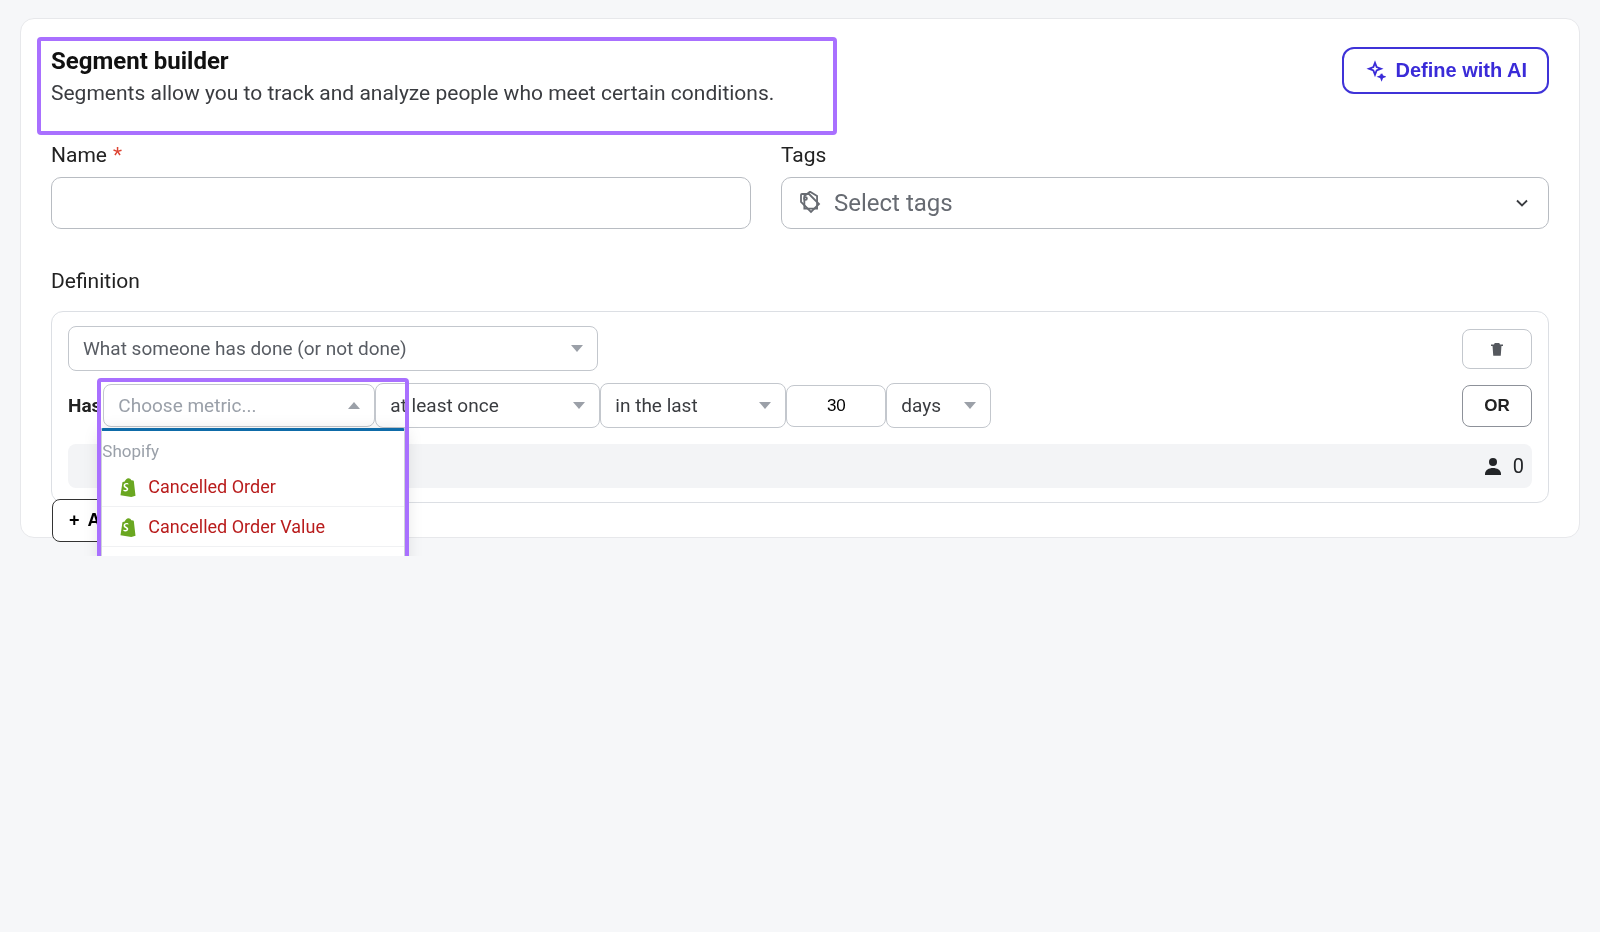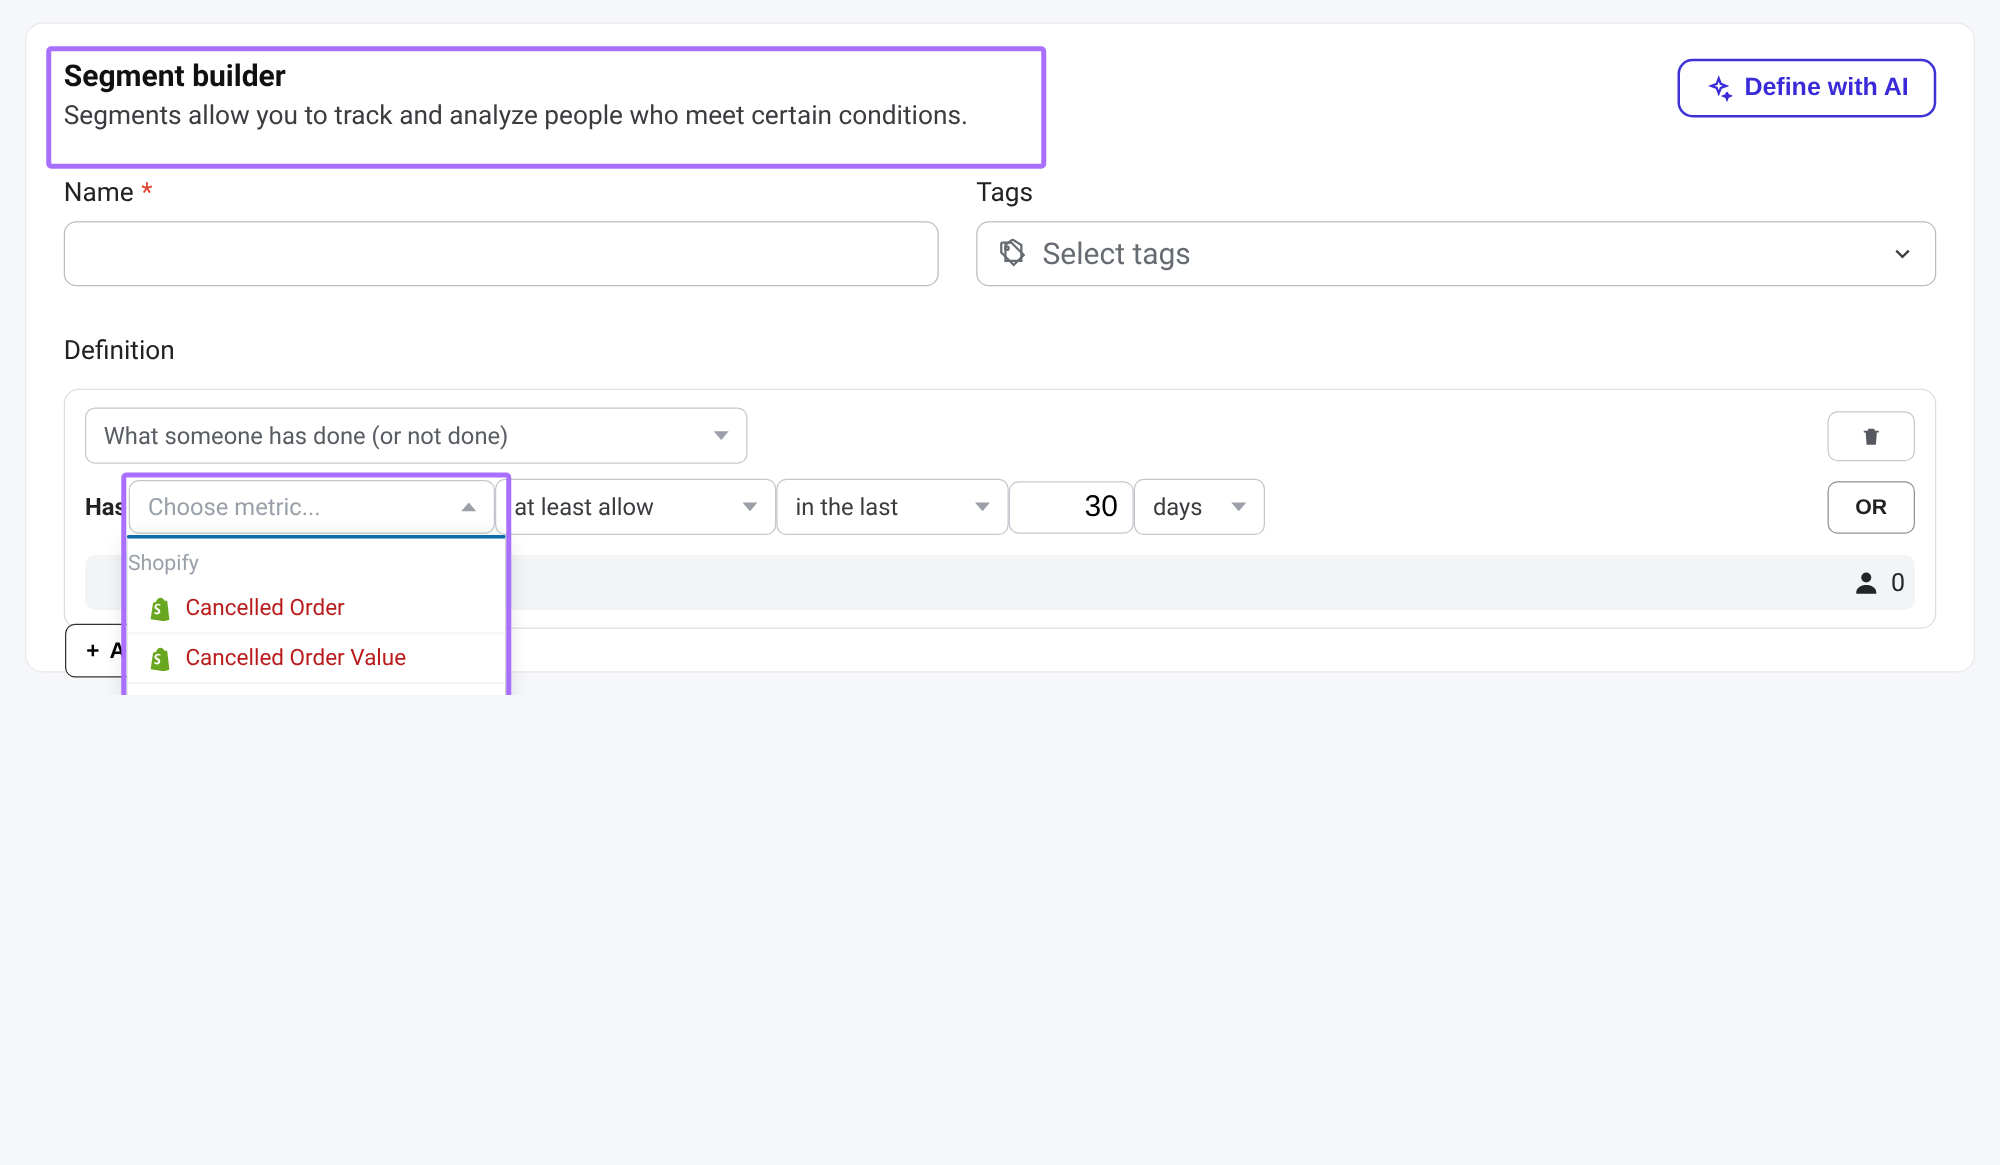--- a/index.html
+++ b/index.html
@@ -84,34 +84,34 @@
   width: 70px; height: 40px;
   border: 1px solid #c3c7cd; border-radius: 8px;
   background: #fff; display: inline-flex; align-items: center; justify-content: center;
   cursor: pointer;
 }
 .trash-btn svg { width: 18px; height: 18px; color: #55585e; }
 .cond-line-2 { display: flex; align-items: center; margin-top: 12px; position: relative; }
 .has-txt { font-size: 19px; font-weight: 700; color: #222; margin-right: 2px; }
 .metric-ctl {
   position: relative;
-  width: 293px;
+  width: 272px;
 }
 .metric-input-wrap {
   display: flex; align-items: center; justify-content: space-between;
   border: 1px solid #c3c7cd; border-radius: 8px;
   padding: 9px 14px; font-size: 19px; color: #9aa0a9;
   background: #fff;
 }
 .w-225 { width: 225px; }
 .w-210 { width: 186px; }
 .num-input {
   width: 100px; height: 42px;
   border: 1px solid #c3c7cd; border-radius: 8px;
-  padding: 0 12px; font-size: 24px; text-align: right;
+  padding: 0 12px; font-size: 17px; text-align: center;
 }
 .w-105 { width: 105px; }
 .or-btn {
   margin-left: auto;
   width: 70px; height: 42px;
   border: 1px solid #8d9199; border-radius: 8px;
   background: #fff; font-weight: 700; font-size: 17px; color: #222;
   cursor: pointer;
 }
 .stats-bar {
@@ -289,21 +289,21 @@
                   <path class="s-letter" d="M12.5 9.2c-.6-.3-1.3-.5-2-.5-1.2 0-1.9.6-1.9 1.4 0 .7.6 1 1.5 1.5 1.2.6 2.2 1.3 2.2 2.8 0 1.8-1.5 3-3.4 3-1 0-2-.3-2.6-.8l.6-1.6c.5.4 1.3.7 2 .7.9 0 1.4-.5 1.4-1.1 0-.7-.5-1-1.5-1.5-1.1-.6-2.1-1.3-2.1-2.7 0-1.7 1.4-3.1 3.5-3.1.9 0 1.7.2 2.2.5l.1 1.4z"></path>
                 </svg>
                 <span>Delivered Shipment Value</span>
               </div>
             </div>
           <div class="dd-scroll-thumb"></div>
         </div>
       </div>
 
       <div class="select-lg w-225">
-        <span>at least allow</span>
+        <span>at least once</span>
         <span class="caret-sm"></span>
       </div>
 
       <div class="select-lg w-210">
         <span>in the last</span>
         <span class="caret-sm"></span>
       </div>
 
       <input class="num-input" type="text" value="30" style="">
 

